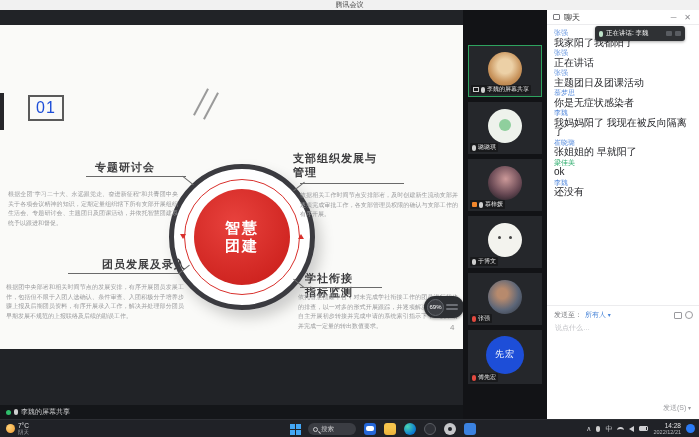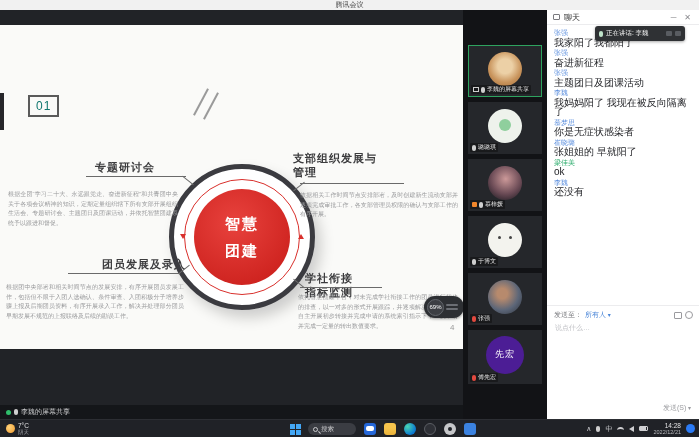--- a/index.html
+++ b/index.html
@@ -8,36 +8,36 @@
 
   
   #titlebar { position:absolute; left:0; top:0; width:699px; height:10px;
     background:#f1f1f1; text-align:center; font-size:7px; color:#444; line-height:10px; }
 
   
   #stage { position:absolute; left:0; top:10px; width:463px; height:395px; background:#212327; }
   #slide { position:absolute; left:0; top:15px; width:463px; height:324px; background:#fafaf8; overflow:hidden; }
 
   .leftbar { position:absolute; left:0; top:68px; width:4px; height:37px; background:#26262a; }
-  .hbox { position:absolute; left:28px; top:70px; border:2px solid #5a5a5a; color:#0f766e;
-    font-size:12px; padding:2px 6px; letter-spacing:1px; }
+  .hbox { position:absolute; left:28px; top:70px; border:2px solid #5a5a5a; color:#1d4ed8;
+    font-size:16px; padding:2px 6px; letter-spacing:1px; }
   .htitle { position:absolute; left:66px; top:74px; font-size:13.5px; font-weight:bold;
     color:#3a3a3c; letter-spacing:2px; }
   .slash { position:absolute; width:2px; height:30px; background:#9a9a9a; transform:rotate(28deg); }
 
   
   .ring-outer { position:absolute; left:169px; top:139px; width:146px; height:146px;
     border-radius:50%; border:5px solid #3b3b40; background:#fff;
     box-shadow:6px 8px 14px rgba(0,0,0,.18); }
   .ring-mid { position:absolute; left:184px; top:154px; width:116px; height:116px;
     border-radius:50%; border:1px solid #d9302c; }
   .hub-red { position:absolute; left:194px; top:164px; width:96px; height:96px; border-radius:50%;
     background:radial-gradient(circle at 42% 35%, #e8423d, #cf2420 75%);
     display:flex; align-items:center; justify-content:center; }
-  .hub-text { width:34px; color:#fff; font-size:15px; font-weight:bold; line-height:27px;
+  .hub-text { width:34px; color:#fff; font-size:15px; font-weight:bold; line-height:18px;
     text-align:center; letter-spacing:2px; }
   .arrow { position:absolute; width:0; height:0; border-left:3px solid transparent;
     border-right:3px solid transparent; }
   .arrow.l { left:180px; top:209px; border-top:5px solid #d9302c; }
   .arrow.r { left:298px; top:209px; border-bottom:5px solid #d9302c; }
 
   .ttitle { position:absolute; font-size:11px; font-weight:bold; color:#3c3c3e; letter-spacing:1px; }
   .uline { position:absolute; height:1px; background:#6a6a6a; }
   .tail  { position:absolute; width:14px; height:1px; background:#6a6a6a; }
   .tbody { position:absolute; font-size:6px; color:#98999b; line-height:1.6; text-align:justify; }
@@ -64,21 +64,21 @@
   .tile.active { border:1.5px solid #2ea35f; }
   .avatar { position:absolute; left:50%; top:46%; transform:translate(-50%,-50%); width:34px; height:34px; border-radius:50%; }
   .avatar.dog { background:radial-gradient(circle at 50% 42%, #ecd0a6 28%, #c8935b 62%, #a06c39 100%); }
   .avatar.pale { background:#eef2ec; }
   .avatar.pale i { position:absolute; left:11px; top:10px; width:12px; height:12px; border-radius:50%; background:#8fcf9d; }
   .avatar.woman { background:radial-gradient(circle at 52% 38%, #c99, #6a4a55 55%, #241f26 90%); }
   .avatar.blob { background:#f3f3ee; }
   .avatar.blob i, .avatar.blob b { position:absolute; top:13px; width:3px; height:3px; border-radius:50%; background:#444; }
   .avatar.blob i { left:10px; } .avatar.blob b { left:21px; }
   .avatar.photo { background:radial-gradient(circle at 42% 40%, #b78a6d 18%, #5c6678 58%, #2d3139 100%); }
-  .avatar.blue { width:38px; height:38px; background:#4c1d95; color:#fff; font-size:9px;
+  .avatar.blue { width:38px; height:38px; background:#1d4ed8; color:#fff; font-size:9px;
     display:flex; align-items:center; justify-content:center; letter-spacing:1px; }
   .tlabel { position:absolute; left:2px; bottom:2px; display:flex; align-items:center; gap:2px;
     background:rgba(10,10,10,.45); padding:0 2px; border-radius:1px; }
   .tname { font-size:6px; color:#e4e4e4; white-space:nowrap; }
   .shareic { width:6px; height:5px; border:1px solid #cfcfcf; display:inline-block; }
   .hostbadge { width:5px; height:5px; background:#f0862b; display:inline-block; border-radius:1px; }
 
   
   #chat { position:absolute; left:547px; top:10px; width:152px; height:409px; background:#ffffff; }
   #chat-head { height:15px; border-bottom:1px solid #ececee; display:flex; align-items:center; padding:0 6px; gap:4px; }
@@ -270,33 +270,33 @@
     <span class="toastbar"></span>
   </div>
 
   <div id="msgs">
     <div class="msg">
       <div class="mname">张强</div>
       <div class="mtext">我家阳了我都阳了</div>
     </div>
     <div class="msg">
       <div class="mname">张强</div>
-      <div class="mtext">奋进新征程</div>
+      <div class="mtext">正在讲话</div>
     </div>
     <div class="msg">
       <div class="mname">张强</div>
       <div class="mtext">主题团日及团课活动</div>
     </div>
     <div class="msg">
+      <div class="mname">慕梦思</div>
+      <div class="mtext">你是无症状感染者</div>
+    </div>
+    <div class="msg">
       <div class="mname">李魏</div>
       <div class="mtext">我妈妈阳了 我现在被反向隔离了</div>
-    </div>
-    <div class="msg">
-      <div class="mname">慕梦思</div>
-      <div class="mtext">你是无症状感染者</div>
     </div>
     <div class="msg">
       <div class="mname">崔晓璐</div>
       <div class="mtext">张姐姐的 早就阳了</div>
     </div>
     <div class="msg self">
       <div class="mname">梁佳美</div>
       <div class="mtext">ok</div>
     </div>
     <div class="msg">

